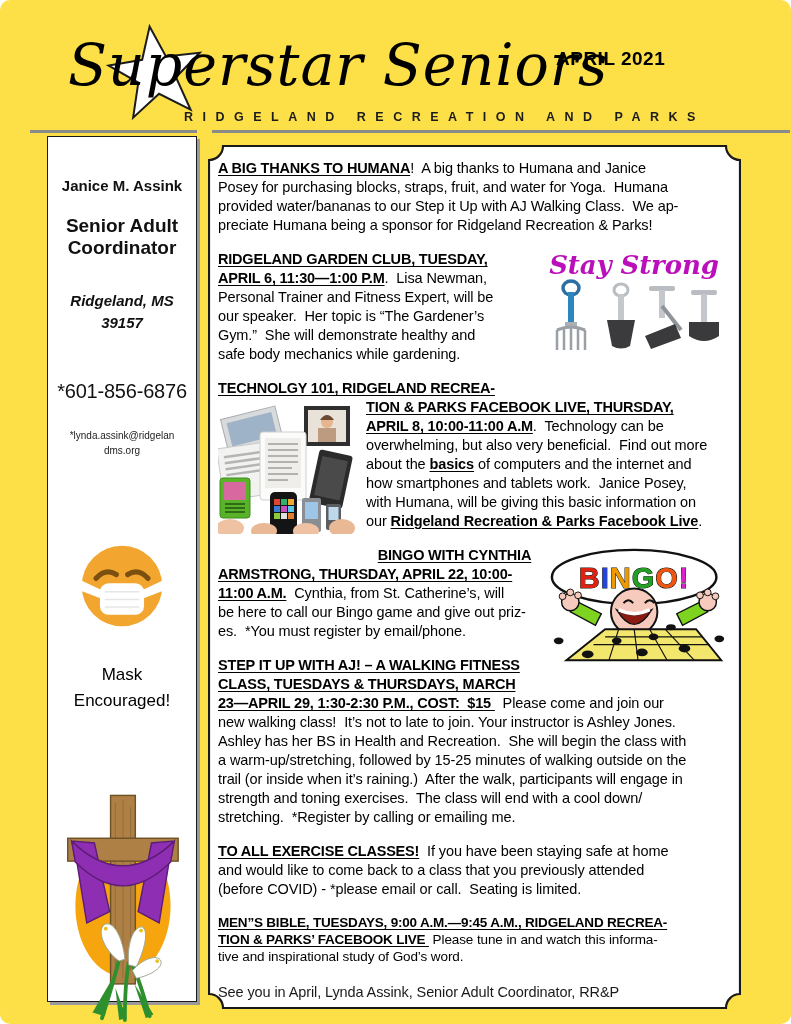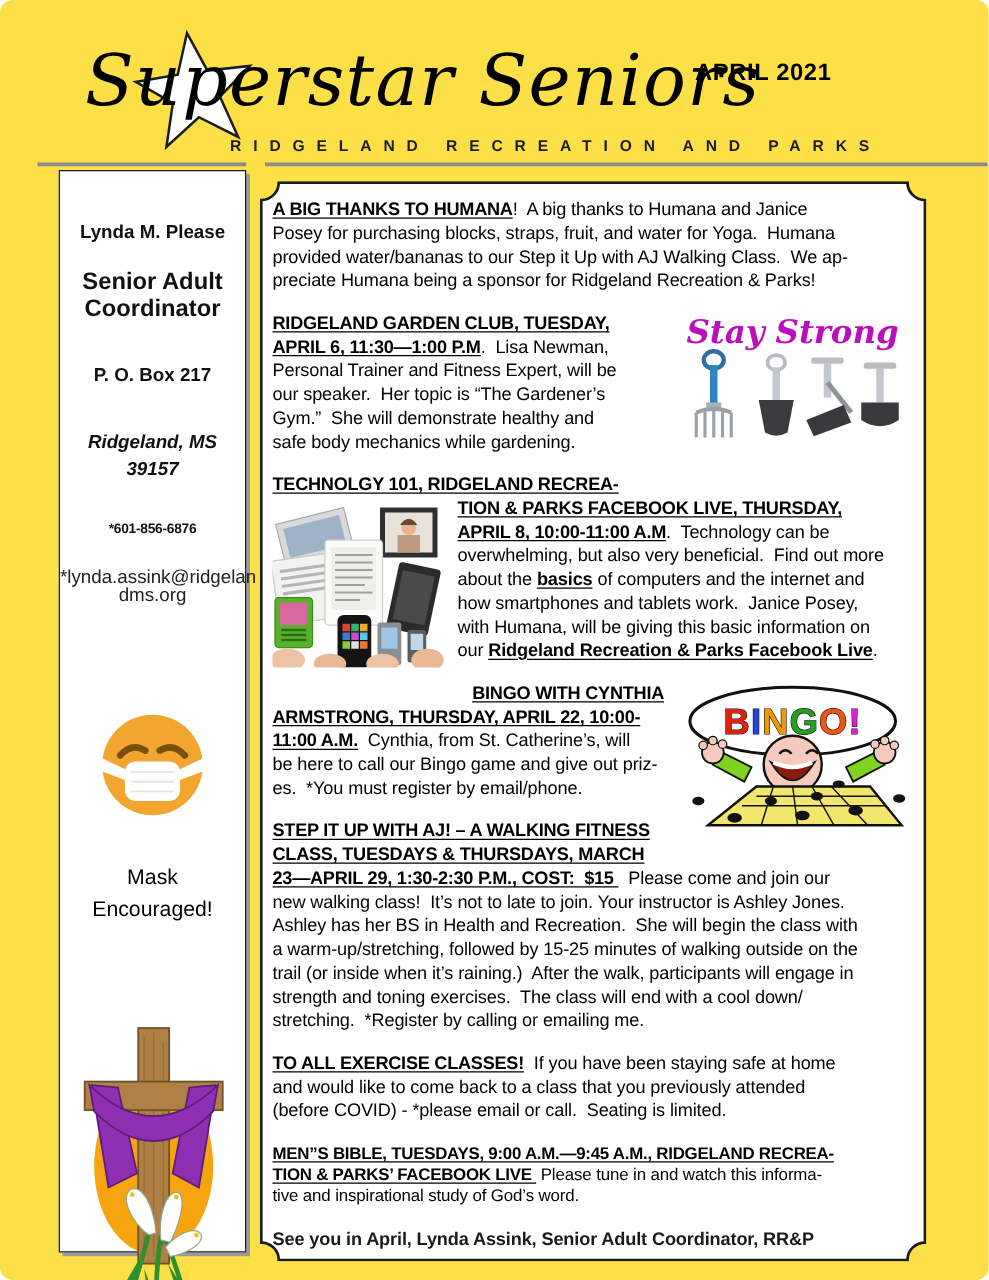--- a/index.html
+++ b/index.html
@@ -16,37 +16,37 @@
   .rule.left{left:30px;width:167px;}
   .rule.right{left:212px;width:578px;}
   
   .sidebar{position:absolute;left:47px;top:136px;width:150px;height:866px;background:#fff;
            border:1.6px solid #1a1a1a;box-shadow:3px 3px 0 #9a9a9a;box-sizing:border-box;
            text-align:center;white-space:pre-line;}
   .sb-name{margin-top:20px;font-size:15px;font-weight:bold;line-height:22px;}
   .sb-role{font-size:19px;font-weight:bold;line-height:22px;}
   .sb-box{margin-top:13px;font-size:15px;font-weight:bold;line-height:22px;}
   .sb-city{margin-top:13px;font-size:15px;font-weight:bold;line-height:22px;font-style:italic;}
-  .sb-phone{margin-top:12px;font-size:11px;font-weight:bold;letter-spacing:-.2px;}
-  .sb-email{margin-top:7px;font-size:15px;line-height:15px;color:#222;}
+  .sb-phone{margin-top:28px;font-size:20px;font-weight:normal;letter-spacing:-.2px;}
+  .sb-email{margin-top:7px;font-size:10px;line-height:15px;color:#222;}
   .sb-emoji{margin-top:28px;}
   .sb-masknote{margin-top:8px;font-size:17px;line-height:26px;color:#000;}
   .sb-cross{margin-top:16px;}
   
   .mainbox{position:absolute;left:208px;top:145px;width:533px;height:864px;}
   .mainbox svg.frame{position:absolute;left:0;top:0;}
   .content{position:absolute;left:0;top:0;width:533px;height:864px;box-sizing:border-box;
            padding:14px 6px 0 10px;z-index:1;font-size:14.5px;line-height:19px;letter-spacing:-.1px;
            color:#000;}
   .para{white-space:pre-wrap;margin:0 0 15px 0;}
   .h{font-weight:bold;letter-spacing:-.2px;text-decoration:underline;text-decoration-thickness:1.4px;text-underline-offset:2px;}
   .u{text-decoration:underline;text-underline-offset:2px;font-weight:bold;}
   .center-line{text-align:center;}
   .small{font-size:13.5px;line-height:17px;}
-  .closing{white-space:pre-wrap;margin-top:18px;color:#1a1a1a;font-weight:bold;}
+  .closing{white-space:pre-wrap;margin-top:18px;color:#1a1a1a;}
   .fl-right{float:right;}
   .fl-left{float:left;}
   .img-stay{width:202px;height:102px;margin:0 0 4px 8px;}
   .img-tech{width:140px;height:158px;margin:2px 8px 0 0;}
   .img-bingo{width:186px;height:118px;margin:0 0 4px 6px;}
 </style>
 </head>
 <body>
 
 <div id="page">
@@ -56,24 +56,23 @@
       <polygon points="50,4 62,36 96,37 69,58 79,92 50,72 21,92 31,58 4,37 38,36" fill="#ffffff" stroke="#1c1c1c" stroke-width="2" transform="rotate(-8 50 50)"></polygon>
     </svg>
   </div>
   <div class="title">Superstar Seniors</div>
   <div class="issue">APRIL 2021</div>
   <div class="subtitle">RIDGELAND RECREATION AND PARKS</div>
   <div class="rule left"></div>
   <div class="rule right"></div>
 
   <div class="sidebar">
-    <div class="sb-name">Lynda M. Please</div>
+    <div class="sb-name">Janice M. Assink</div>
     <div class="sb-role">Senior Adult
 Coordinator</div>
-    <div class="sb-box">P. O. Box 217</div>
     <div class="sb-city">Ridgeland, MS
 39157</div>
     <div class="sb-phone">*601-856-6876</div>
     <div class="sb-email">*lynda.assink@ridgelan
 dms.org</div>
 
     <div class="sb-emoji">
       <svg width="92" height="92" viewBox="0 0 96 96">
         <circle cx="48" cy="48" r="42" fill="#F3A62F"></circle>
         <path d="M21,40 Q31,29 42,36" stroke="#7A4F10" stroke-width="5.5" stroke-linecap="round" fill="none"></path>

